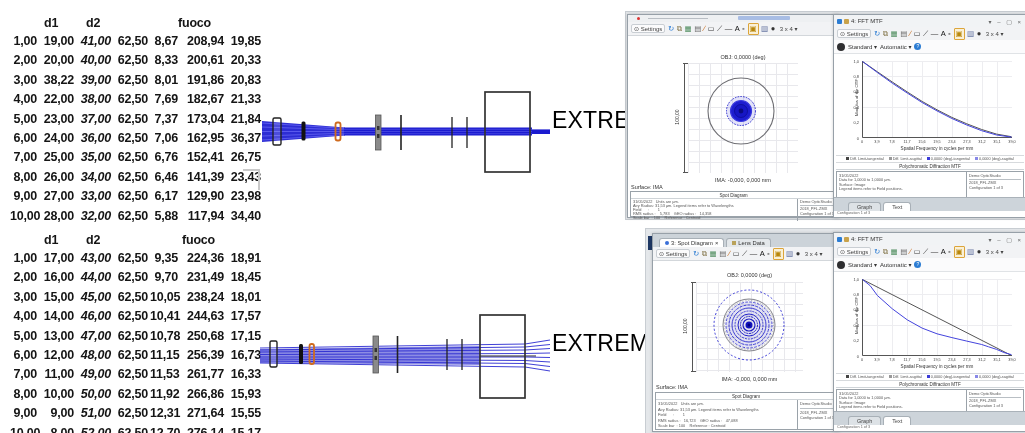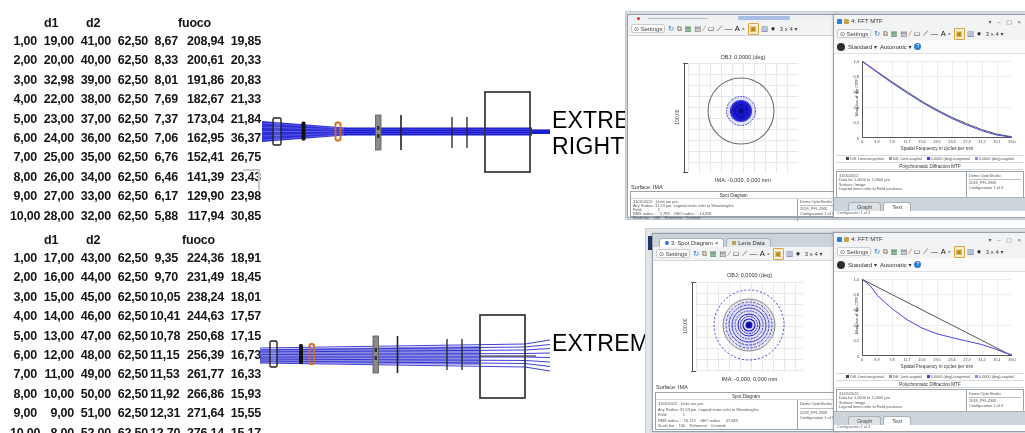--- a/index.html
+++ b/index.html
@@ -5,21 +5,21 @@
   html,body{margin:0;padding:0;background:#fff;}
   body{font-family:"Liberation Sans",sans-serif;}
   #stage{position:relative;width:1025px;height:433px;background:#fff;overflow:hidden;}
   .abs{position:absolute;}
   
   .numtable{position:absolute;width:252px;color:#151515;font-weight:700;font-size:12.5px;letter-spacing:-0.2px;}
   .thead{position:relative;height:18px;}
   .thead span{position:absolute;top:0;}
   .trow{display:flex;height:19.4px;align-items:flex-start;}
   .trow span{display:block;text-align:right;white-space:pre;}
-  .c0{width:27px;} .c1{width:35px;margin-left:2px;} .c2{width:35px;margin-left:2px;}
+  .c0{width:27px;} .c1{width:35px;margin-left:2px;} .c2{width:35px;margin-left:2px;font-style:italic;}
   .c3{width:35px;margin-left:2px;} .c4{width:28px;margin-left:2px;}
   .c5{width:42px;margin-left:4px;} .c6{width:35px;margin-left:2px;}
   .gapwide .c5{}
   
   .biglabel{position:absolute;font-size:23px;line-height:26px;color:#000;letter-spacing:0.2px;}
   
   .bracket{position:absolute;left:243px;top:169px;width:15px;height:19px;
     border-top:2px solid #c9c9c9;border-right:2px solid #c9c9c9;}
   
   .backplate{position:absolute;background:#e4e7ea;border:1px solid #c8cdd2;}
@@ -121,21 +121,21 @@
           <span class="c0">2,00</span>
           <span class="c1">20,00</span>
           <span class="c2">40,00</span>
           <span class="c3">62,50</span>
           <span class="c4">8,33</span>
           <span class="c5">200,61</span>
           <span class="c6">20,33</span>
         </div>
         <div class="trow">
           <span class="c0">3,00</span>
-          <span class="c1">32,98</span>
+          <span class="c1">38,22</span>
           <span class="c2">39,00</span>
           <span class="c3">62,50</span>
           <span class="c4">8,01</span>
           <span class="c5">191,86</span>
           <span class="c6">20,83</span>
         </div>
         <div class="trow">
           <span class="c0">4,00</span>
           <span class="c1">22,00</span>
           <span class="c2">38,00</span>
@@ -189,21 +189,21 @@
           <span class="c5">129,90</span>
           <span class="c6">23,98</span>
         </div>
         <div class="trow">
           <span class="c0">10,00</span>
           <span class="c1">28,00</span>
           <span class="c2">32,00</span>
           <span class="c3">62,50</span>
           <span class="c4">5,88</span>
           <span class="c5">117,94</span>
-          <span class="c6">30,85</span>
+          <span class="c6">34,40</span>
         </div>
       </div>
   </div>
 
   <div class="numtable" style="left:10px;top:233px;">
     <div class="thead">
       <span style="left:34px;">d1</span>
       <span style="left:76px;">d2</span>
       <span style="left:172px;">fuoco</span>
     </div>
@@ -367,21 +367,20 @@
     <rect x="118.5" y="45" width="2.5" height="4" fill="#333"></rect>
       <rect x="118.5" y="53" width="2.5" height="4" fill="#333"></rect>
     <line x1="141.5" y1="33" x2="141.5" y2="70" stroke="#222" stroke-width="1.6"></line>
     <line x1="191" y1="36" x2="191" y2="67" stroke="#222" stroke-width="1.3"></line>
     <line x1="206" y1="36" x2="206" y2="67" stroke="#222" stroke-width="1.3"></line>
     <rect x="224" y="12" width="45" height="83" fill="none" stroke="#333" stroke-width="1.7"></rect>
   </svg>
 
   <div class="biglabel" style="left:552px;top:107px;">
     <div>EXTREME</div>
-    <div>RIGHT</div>
   </div>
   <div class="biglabel" style="left:552px;top:330px;">
     <div>EXTREME</div>
   </div>
 
   <div class="backplate" style="left:625px;top:11px;width:400px;height:207px;"></div>
 
   <div class="panel" id="spotA" style="left:627px;top:14px;width:211px;height:202px;">
     <div class="cropstrip">
       <div class="reddot"></div>

